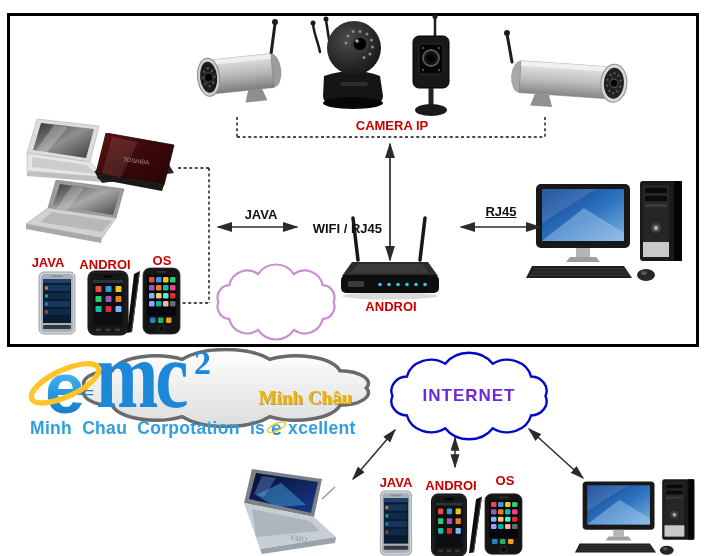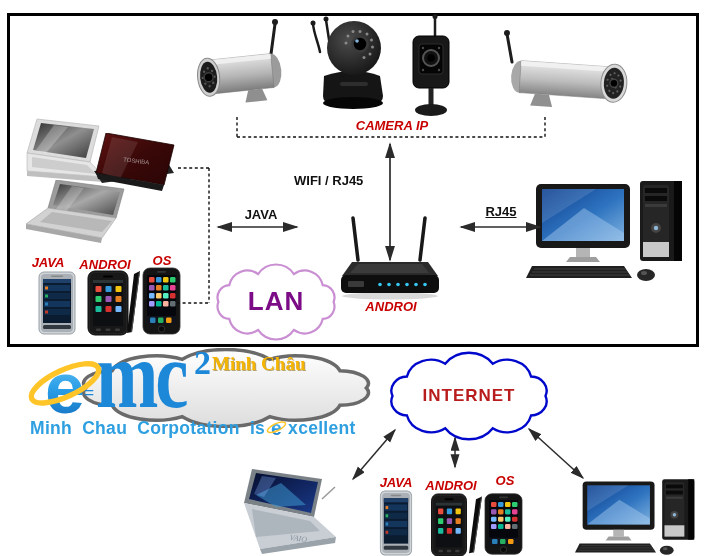--- a/index.html
+++ b/index.html
@@ -5,39 +5,39 @@
   html,body{margin:0;padding:0;background:#fff;}
   .canvas{position:relative;width:707px;height:556px;background:#fff;overflow:hidden;
           font-family:"Liberation Sans",sans-serif;}
   .abs{position:absolute;}
   .lan-box{position:absolute;left:7px;top:13px;width:692px;height:334px;
            border:3px solid #000;box-sizing:border-box;background:#fff;z-index:0;}
   .dev{position:absolute;z-index:2;}
   .dev svg{display:block;width:100%;height:100%;}
   .connectors{position:absolute;left:0;top:0;width:707px;height:556px;z-index:3;pointer-events:none;}
   .lbl{position:absolute;z-index:4;font-weight:bold;font-size:13px;line-height:1.05;white-space:nowrap;}
-  .red{color:#C80000;font-style:italic;}
+  .red{color:#C80000;}
   .blk{color:#111;}
   .ctr{text-align:center;}
-  .rgt{}
+  .rgt{text-align:right;margin-top:48px;}
   .cloud-svg{position:absolute;z-index:1;}
   .cloud-svg svg{display:block;width:100%;height:100%;}
   .lan-cloud-label{position:absolute;left:212px;top:286px;width:128px;text-align:center;
      font-size:26px;font-weight:bold;color:#7B0C86;letter-spacing:1px;z-index:4;}
   .internet-label{position:absolute;left:384px;top:386px;width:170px;text-align:center;
-     font-size:17px;font-weight:bold;color:#b91c1c;letter-spacing:1px;z-index:4;}
+     font-size:17px;font-weight:bold;color:#6d28d9;letter-spacing:1px;z-index:4;}
   
   .logo-equals{position:absolute;left:84px;top:383px;font-size:18px;font-weight:bold;
      color:#1E88D8;font-family:"Liberation Serif",serif;z-index:5;}
   .logo-mc{position:absolute;left:96px;top:327px;font-size:96px;line-height:96px;font-weight:bold;
      color:#1E88D8;font-family:"Liberation Serif",serif;letter-spacing:-4px;
      transform:scaleX(.78);transform-origin:0 0;z-index:5;}
   .logo-exp{position:absolute;left:194px;top:346px;font-size:34px;line-height:34px;font-weight:bold;
      color:#1E88D8;font-family:"Liberation Serif",serif;z-index:5;}
-  .logo-co1{position:absolute;left:212px;top:353px;width:140px;text-align:left;font-size:19px;
+  .logo-co1{position:absolute;left:212px;top:387px;width:140px;text-align:right;font-size:19px;
      font-weight:bold;color:#F5B400;font-family:"Liberation Serif",serif;
      text-shadow:1px 1px 0 rgba(125,92,0,.55);z-index:5;}
   .logo-co2{position:absolute;left:212px;top:390px;width:140px;text-align:center;font-size:15.5px;
      font-weight:bold;color:#F5B400;font-family:"Liberation Serif",serif;
      text-shadow:1px 1px 0 rgba(125,92,0,.55);z-index:5;}
   .tagline{position:absolute;left:30px;top:418px;display:flex;align-items:flex-end;
      font-size:17.5px;font-weight:bold;color:#2E9FE0;word-spacing:5px;letter-spacing:.3px;z-index:5;}
   .tagline .ico{width:21px;height:21px;margin:0 1px;}
 </style>
 </head>
@@ -342,21 +342,20 @@
       <ellipse cx="120" cy="97" rx="9" ry="6" fill="#262626"></ellipse>
       <ellipse cx="118" cy="95" rx="3" ry="2" fill="#555"></ellipse>
     </svg>
   </div>
 
   <div class="cloud-svg" style="left:212px;top:263px;width:128px;height:78px;">
     <svg viewBox="0 0 200 120" preserveAspectRatio="none">
       <path d="M190,60 A19,19 0 0 1 173,86 A29,29 0 0 1 128,103 A34,34 0 0 1 72,103 A29,29 0 0 1 27,86 A19,19 0 0 1 10,60 A19,19 0 0 1 27,34 A29,29 0 0 1 72,17 A34,34 0 0 1 128,17 A29,29 0 0 1 173,34 A19,19 0 0 1 190,60 Z" fill="#ffffff" stroke="#C98FD2" stroke-width="2.2" vector-effect="non-scaling-stroke"></path>
     </svg>
   </div>
-  <div class="lan-cloud-label">LAN</div>
 
   <svg class="connectors" viewBox="0 0 707 556">
     <defs>
       <marker id="ah" markerWidth="11" markerHeight="8" refX="8.5" refY="3" orient="auto-start-reverse" markerUnits="strokeWidth">
         <path d="M0,0 L9.5,3 L0,6 Z" fill="#2b2b2b"></path>
       </marker>
     </defs>
     <g stroke="#111" stroke-width="1.4" stroke-dasharray="3 2.6" fill="none">
       <line x1="237" y1="117" x2="237" y2="137"></line>
       <line x1="237" y1="137" x2="545" y2="137"></line>

